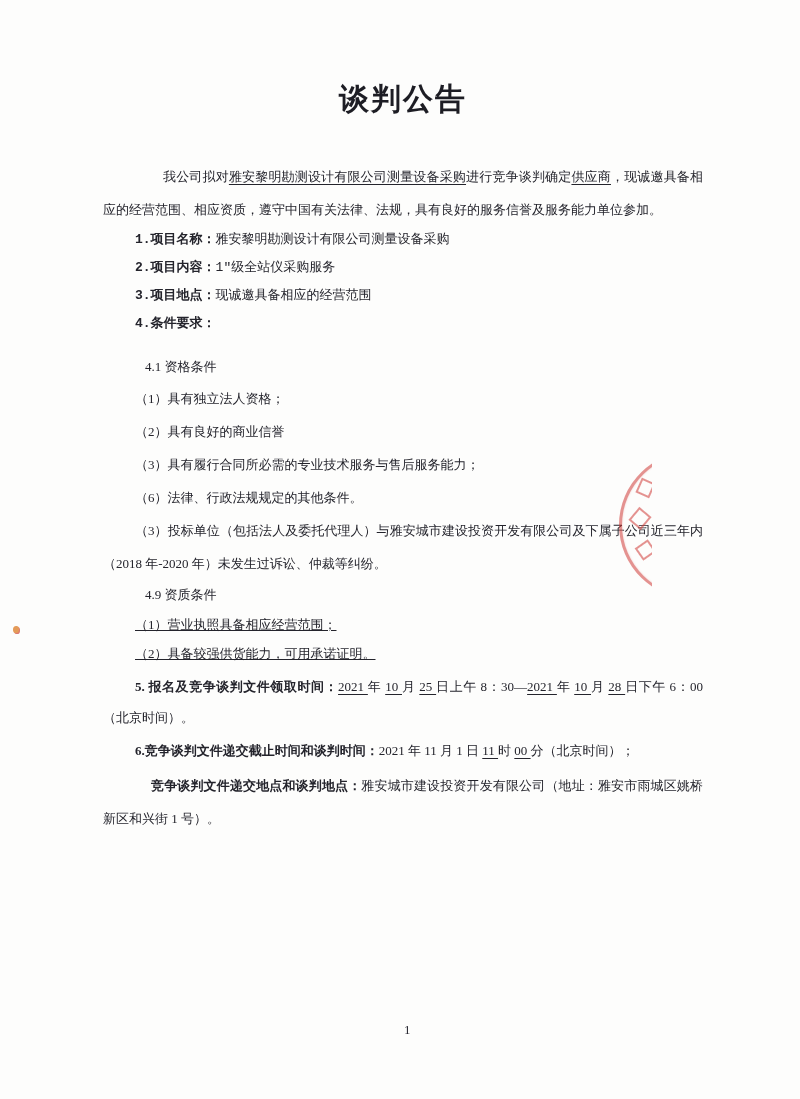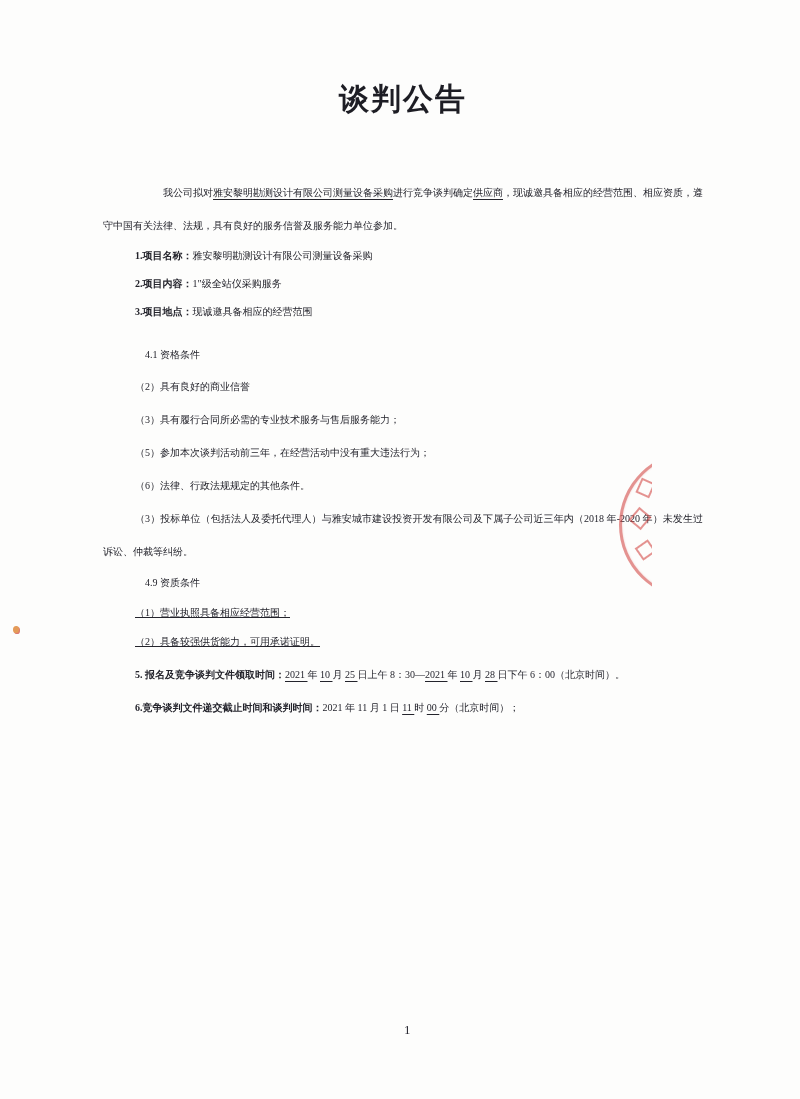--- a/index.html
+++ b/index.html
@@ -26,27 +26,27 @@
   }
   .doc-title {
     margin: 80px 0 0 0;
     text-align: center;
     font-size: 30px;
     line-height: 38px;
     font-weight: bold;
     letter-spacing: 2px;
     color: #1d1d24;
   }
-  .body-block { margin-top: 58px; font-size: 10px; }
+  .body-block { margin-top: 42px; font-size: 13px; }
   .para { margin: 0; }
   .b { font-weight: bold; }
   .u { text-decoration: underline; text-underline-offset: 3px; }
 
   .p-intro  { text-indent: 60px; text-align: justify; line-height: 33px; }
-  .p-num    { text-indent: 32px; line-height: 28px; }
+  .p-num    { text-indent: 32px; line-height: 28px; font-family: Liberation Mono, monospace; }
   .p-sub    { text-indent: 42px; line-height: 30px; }
   .gap-top  { margin-top: 14px; }
   .p-cond   { text-indent: 32px; line-height: 33px; text-align: justify; }
   .p-z      { text-indent: 32px; line-height: 29px; text-decoration: underline; }
   .p-five   { text-indent: 32px; line-height: 31px; text-align: justify; margin-top: 3px; }
   .p-loc1   { padding-left: 44px; line-height: 34px; text-align: justify; }
   .p-six    { text-indent: 32px; line-height: 32px; text-align: justify; margin-top: 2px; }
   .p-loc2   { text-indent: 48px; line-height: 33px; text-align: justify; margin-top: 2px; }
 
   .page-number {
@@ -105,31 +105,33 @@
 <div class="page">
 
   <div class="doc">
     <h1 class="doc-title">谈判公告</h1>
 
     <div class="body-block">
         <div class="para p-intro"><span>我公司拟对</span><span class="u">雅安黎明勘测设计有限公司测量设备采购</span><span>进行竞争谈判确定</span><span class="u">供应商</span><span>，现诚邀具备相应的经营范围、相应资质，遵守中国有关法律、法规，具有良好的服务信誉及服务能力单位参加。</span></div>
         <div class="para p-num"><span class="b">1.项目名称：</span><span>雅安黎明勘测设计有限公司测量设备采购</span></div>
         <div class="para p-num"><span class="b">2.项目内容：</span><span>1″级全站仪采购服务</span></div>
         <div class="para p-num"><span class="b">3.项目地点：</span><span>现诚邀具备相应的经营范围</span></div>
+        <div class="para p-num"><span class="b">4.条件要求：</span></div>
         <div class="para p-sub gap-top"><span>4.1 资格条件</span></div>
+        <div class="para p-cond"><span>（1）具有独立法人资格；</span></div>
         <div class="para p-cond"><span>（2）具有良好的商业信誉</span></div>
         <div class="para p-cond"><span>（3）具有履行合同所必需的专业技术服务与售后服务能力；</span></div>
-        <div class="para p-cond"><span>（5）参加本次谈判活动前三年，在经营活动中没有重大违法行为；</span></div>
         <div class="para p-cond"><span>（6）法律、行政法规规定的其他条件。</span></div>
         <div class="para p-cond"><span>（3）投标单位（包括法人及委托代理人）与雅安城市建设投资开发有限公司及下属子公司近三年内（2018 年-2020 年）未发生过诉讼、仲裁等纠纷。</span></div>
         <div class="para p-sub"><span>4.9 资质条件</span></div>
         <div class="para p-z"><span>（1）营业执照具备相应经营范围；</span></div>
         <div class="para p-z"><span>（2）具备较强供货能力，可用承诺证明。</span></div>
         <div class="para p-five"><span class="b">5. 报名及竞争谈判文件领取时间：</span><span class="u">2021 </span><span>年 </span><span class="u">10 </span><span>月 </span><span class="u"> 25 </span><span>日上午 8：30—</span><span class="u">2021 </span><span>年 </span><span class="u">10 </span><span>月 </span><span class="u"> 28 </span><span>日下午 6：00（北京时间）。</span></div>
         <div class="para p-six"><span class="b">6.竞争谈判文件递交截止时间和谈判时间：</span><span>2021 年 11 月 1 日 </span><span class="u">11 </span><span>时 </span><span class="u">00 </span><span>分（北京时间）；</span></div>
+        <div class="para p-loc2"><span class="b">竞争谈判文件递交地点和谈判地点：</span><span>雅安城市建设投资开发有限公司（地址：雅安市雨城区姚桥新区和兴街 1 号）。</span></div>
       </div>
   </div>
 
   <div class="stamp-region">
     <div class="stamp-circle" style="border-color: rgba(207, 58, 55, 0.55);"></div>
     <div class="stamp-stroke stamp-s1" style="border-color: rgba(207, 58, 55, 0.55);"></div>
     <div class="stamp-stroke stamp-s2" style="border-color: rgba(207, 58, 55, 0.55);"></div>
     <div class="stamp-stroke stamp-s3" style="border-color: rgba(207, 58, 55, 0.55);"></div>
   </div>
 

